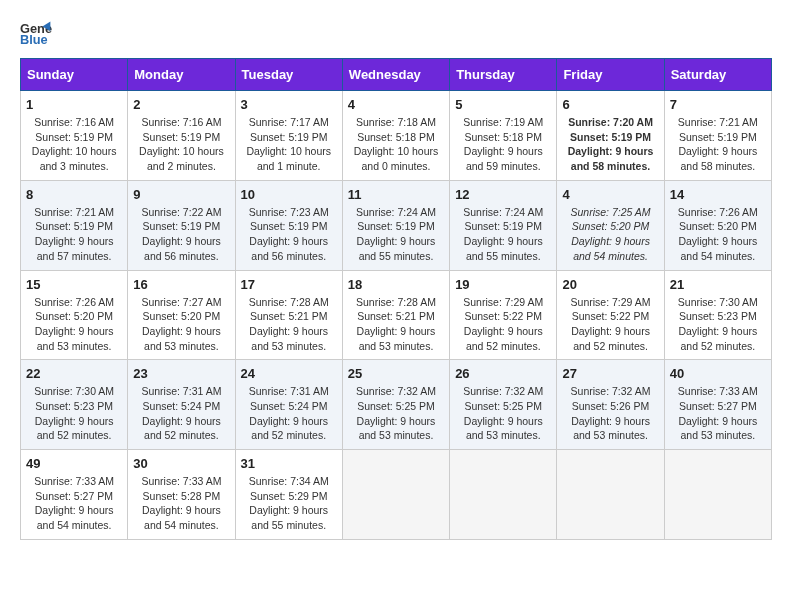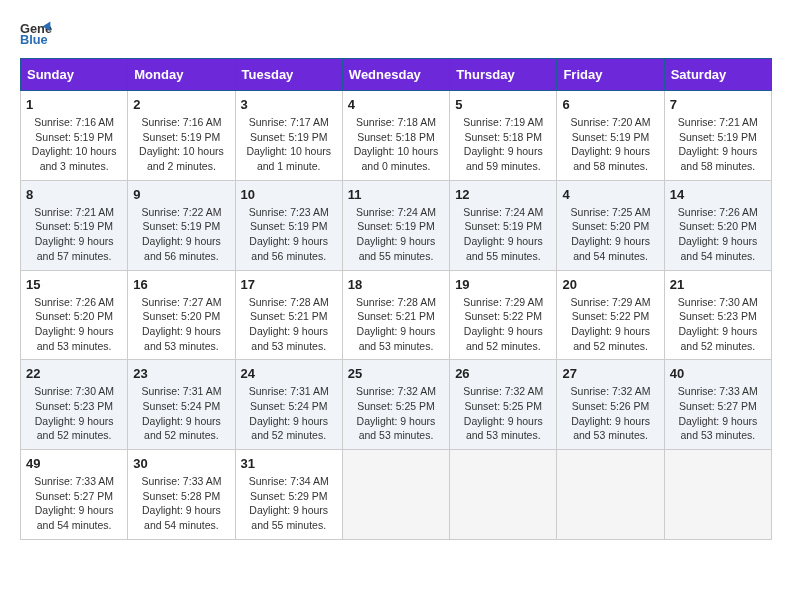--- a/index.html
+++ b/index.html
@@ -138,21 +138,21 @@
 Daylight: 10 hours and 0 minutes.</div>
         </td>
         <td>
           <div class="day-number">5</div>
           <div class="day-detail" style="white-space: pre-line;">Sunrise: 7:19 AM
 Sunset: 5:18 PM
 Daylight: 9 hours and 59 minutes.</div>
         </td>
         <td>
           <div class="day-number">6</div>
-          <div class="day-detail" style="white-space: pre-line;">Sunrise: 7:20 AM
+          <div class="day-detail" style="white-space: pre-line; font-weight: bold;">Sunrise: 7:20 AM
 Sunset: 5:19 PM
 Daylight: 9 hours and 58 minutes.</div>
         </td>
         <td>
           <div class="day-number">7</div>
           <div class="day-detail" style="white-space: pre-line;">Sunrise: 7:21 AM
 Sunset: 5:19 PM
 Daylight: 9 hours and 58 minutes.</div>
         </td>
       </tr>
@@ -182,21 +182,21 @@
 Daylight: 9 hours and 55 minutes.</div>
         </td>
         <td>
           <div class="day-number">12</div>
           <div class="day-detail" style="white-space: pre-line;">Sunrise: 7:24 AM
 Sunset: 5:19 PM
 Daylight: 9 hours and 55 minutes.</div>
         </td>
         <td>
           <div class="day-number">4</div>
-          <div class="day-detail" style="white-space: pre-line;">Sunrise: 7:25 AM
+          <div class="day-detail" style="white-space: pre-line; font-style: italic;">Sunrise: 7:25 AM
 Sunset: 5:20 PM
 Daylight: 9 hours and 54 minutes.</div>
         </td>
         <td>
           <div class="day-number">14</div>
           <div class="day-detail" style="white-space: pre-line;">Sunrise: 7:26 AM
 Sunset: 5:20 PM
 Daylight: 9 hours and 54 minutes.</div>
         </td>
       </tr>

